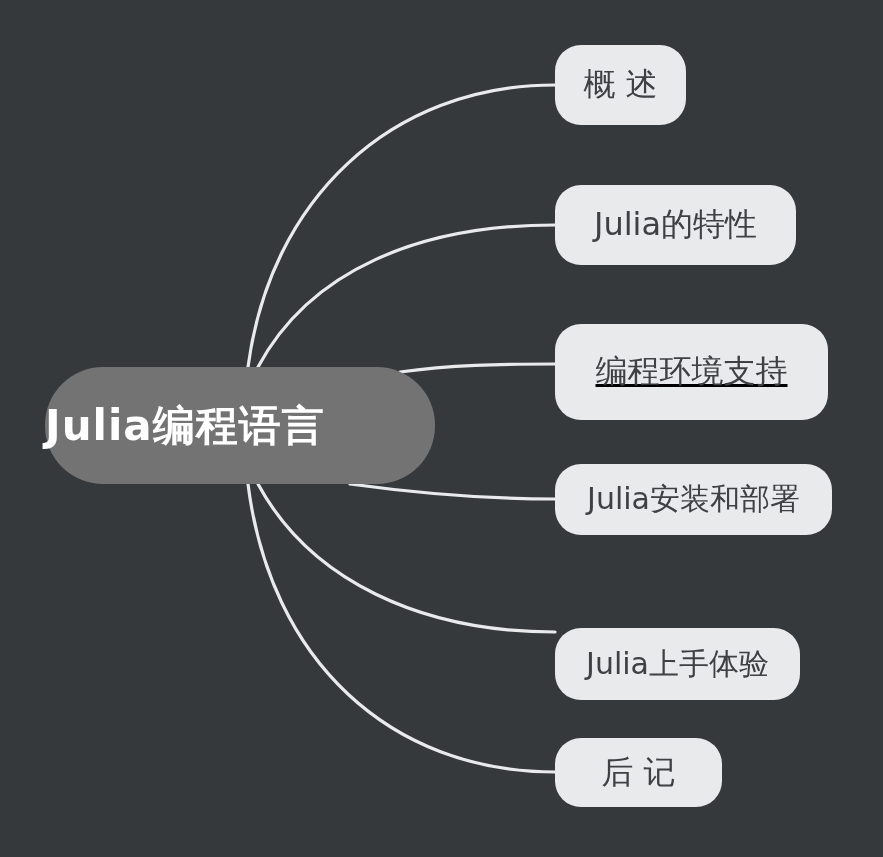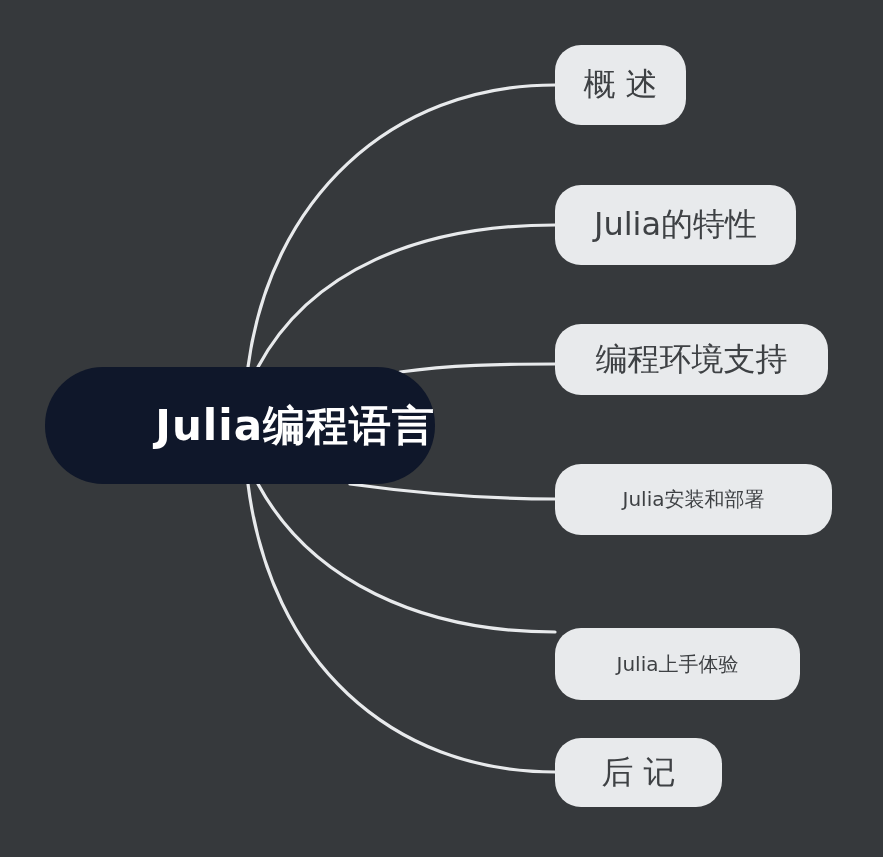--- a/index.html
+++ b/index.html
@@ -7,40 +7,40 @@
       width: 883px; height: 857px; overflow: hidden;
       background: #36393c;
       font-family: "DejaVu Sans", "Liberation Sans", sans-serif;
       position: relative;
     }
     #canvas { position: absolute; left: 0; top: 0; width: 883px; height: 857px; }
     .edges { position: absolute; left: 0; top: 0; }
     .edges path { fill: none; stroke: #e8eaec; stroke-width: 3.2; stroke-linecap: round; }
     .root {
       position: absolute; left: 45px; top: 367px; width: 390px; height: 117px;
-      background: #0f172a; border-radius: 58px;
-      display: flex; align-items: center; justify-content: flex-end;
+      background: #737373; border-radius: 58px;
+      display: flex; align-items: center; justify-content: flex-start;
       box-sizing: border-box;
     }
     .root-label {
       color: #ffffff; font-weight: bold; font-size: 42px; letter-spacing: 1px;
       font-family: "DejaVu Sans", sans-serif;
       white-space: nowrap;
     }
     .child {
       position: absolute; left: 555px;
       background: #e8eaec; border-radius: 26px;
       display: flex; align-items: center; justify-content: center;
       box-sizing: border-box; padding: 0 36px;
     }
     .child-label {
       color: #3e4144; font-size: 32px; white-space: nowrap;
       font-family: "DejaVu Sans", sans-serif;
     }
-    .child.small .child-label { font-size: 20px; }
+    .child.small .child-label { font-size: 30px; }
   </style>
 </head>
 <body>
 
 <div id="canvas">
   <svg class="edges" width="883" height="857">
     <path d="M248,367 C270,200 390,85 555,85"></path>
     <path d="M258,367 C310,270 420,225 555,225"></path>
     <path d="M400,372 C450,365 500,364 555,364"></path>
     <path d="M350,484 C430,495 490,499 555,499"></path>
@@ -51,21 +51,21 @@
   <div class="root">
     <span class="root-label">Julia编程语言</span>
   </div>
 
   <div class="child" style="top:45px; height:80px; width:131px;">
     <span class="child-label">概 述</span>
   </div>
   <div class="child" style="top:185px; height:80px; width:241px;text-align:right;">
     <span class="child-label">Julia的特性</span>
   </div>
-  <div class="child" style="top:324px; height:71px; width:273px;">
+  <div class="child" style="top:324px; height:96px; width:273px;text-decoration:underline;">
     <span class="child-label">编程环境支持</span>
   </div>
   <div class="child small" style="top:464px; height:71px; width:277px;">
     <span class="child-label">Julia安装和部署</span>
   </div>
   <div class="child small" style="top:628px; height:72px; width:245px;">
     <span class="child-label">Julia上手体验</span>
   </div>
   <div class="child" style="top:738px; height:69px; width:167px;">
     <span class="child-label">后 记</span>

